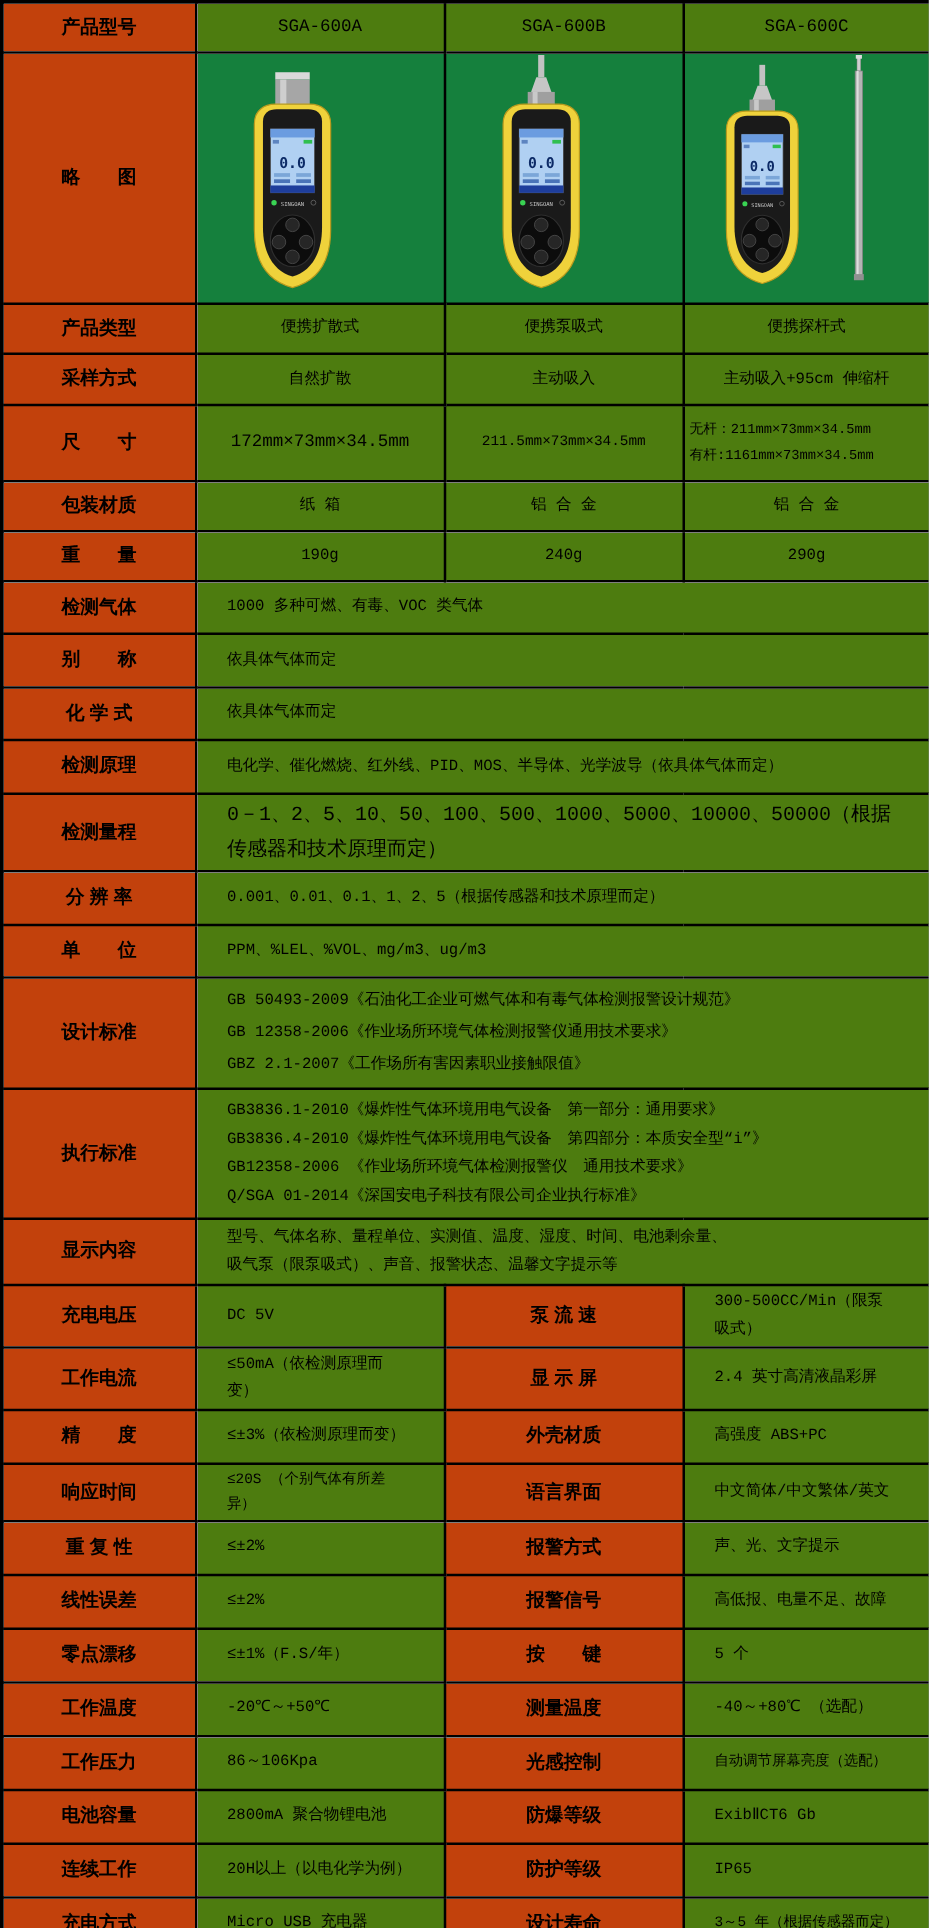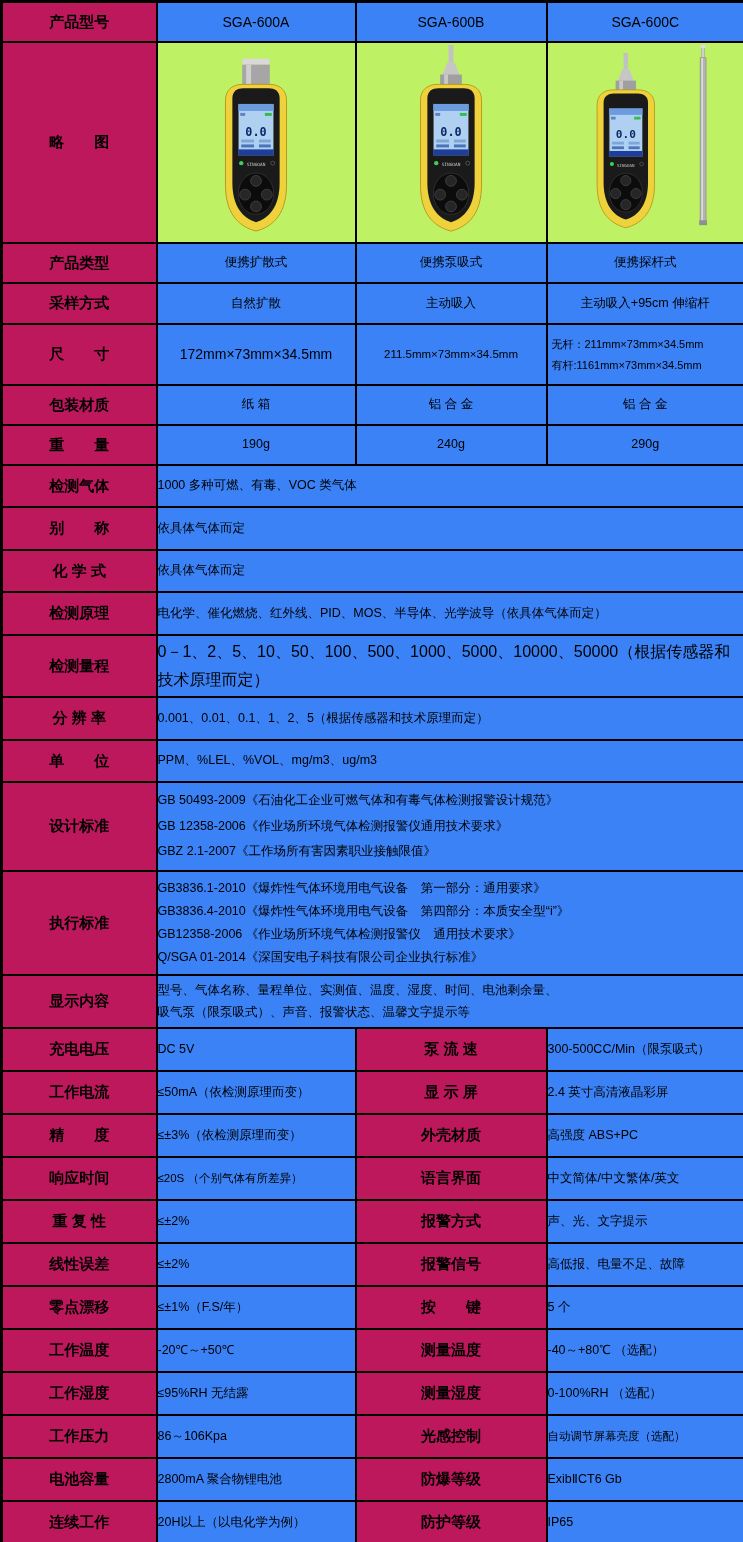--- a/index.html
+++ b/index.html
@@ -1,23 +1,23 @@
 <!DOCTYPE html>
 <html><head>
 <meta charset="utf-8">
 <style>
   html,body{margin:0;padding:0;background:#fff;}
   body{width:743px;font-family:"Liberation Sans",sans-serif;}
   table.spec{border-collapse:collapse;width:743px;table-layout:fixed;border:3px solid #000;}
   td{border:2px solid #000;overflow:hidden;vertical-align:middle;}
-  .lbl{background:#be185d;font-weight:bold;text-align:center;font-size:15px;color:#000;white-space:pre-line;line-height:1.35;}
-  .val{background:#3b82f6;color:#000;font-size:12.5px;font-family:Liberation Sans, sans-serif;white-space:pre-line;line-height:1.75;}
+  .lbl{background:#c2410c;font-weight:bold;text-align:center;font-size:15px;color:#000;white-space:pre-line;line-height:1.35;}
+  .val{background:#4d7c0f;color:#000;font-size:12.5px;font-family:Liberation Mono, monospace;white-space:pre-line;line-height:1.75;}
   .center{text-align:center;}
-  .left{text-align:left;padding:2px 0;}
-  .img-cell{background:#bef264;text-align:center;vertical-align:middle;}
+  .left{text-align:left;padding:2px 24px;}
+  .img-cell{background:#15803d;text-align:left;vertical-align:middle;}
   .hdr-model{font-size:14px;text-align:center;}
   .size-c{font-size:11px;padding:2px 4px;line-height:1.9;}
   
   .h36 td{height:36px;} .h37 td{height:37px;} .h55 td{height:55px;}
   .h197 td{height:197px;} .h83 td{height:83px;} .h98 td{height:98px;}
   .h47 td{height:47px;}
   svg text{font-family:"DejaVu Sans Mono",monospace;}
 </style>
 </head>
 <body>
@@ -273,26 +273,20 @@
   <td class="lbl">按　　键</td>
   <td class="val left">5 个</td>
 </tr>
 <tr class="h37">
   <td class="lbl">工作温度</td>
   <td class="val left">-20℃～+50℃</td>
   <td class="lbl">测量温度</td>
   <td class="val left">-40～+80℃ （选配）</td>
 </tr>
 <tr class="h37">
-  <td class="lbl">工作湿度</td>
-  <td class="val left">≤95%RH 无结露</td>
-  <td class="lbl">测量湿度</td>
-  <td class="val left">0-100%RH （选配）</td>
-</tr>
-<tr class="h37">
   <td class="lbl">工作压力</td>
   <td class="val left">86～106Kpa</td>
   <td class="lbl">光感控制</td>
   <td class="val left" style="font-size:11.5px">自动调节屏幕亮度（选配）</td>
 </tr>
 <tr class="h37">
   <td class="lbl">电池容量</td>
   <td class="val left">2800mA 聚合物锂电池</td>
   <td class="lbl">防爆等级</td>
   <td class="val left">ExibⅡCT6 Gb</td>

